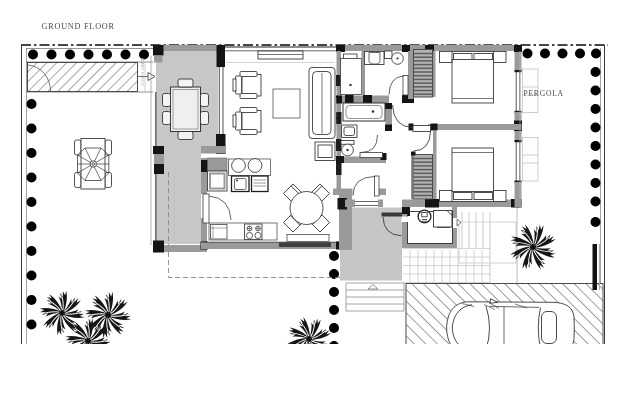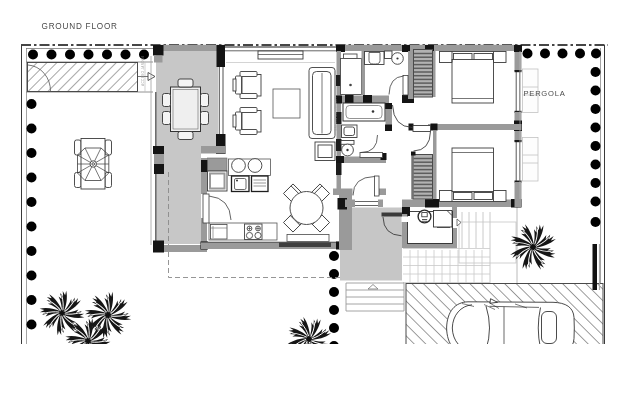--- a/index.html
+++ b/index.html
@@ -1,16 +1,16 @@
 <!DOCTYPE html>
 <html><head>
 <meta charset="utf-8">
 <style>
 html,body{margin:0;padding:0;background:#fff;}
-#wrap{width:620px;height:344px;position:relative;font-family:Liberation Sans, sans-serif;}
+#wrap{width:620px;height:344px;position:relative;font-family:Liberation Serif, serif;}
 svg{display:block;}
 </style>
 </head>
 <body>
 <div id="wrap">
 <svg width="620" height="415" viewBox="0 0 620 415">
 <defs>
 <pattern id="hatch1" width="7" height="7" patternUnits="userSpaceOnUse" patternTransform="rotate(45)">
   <rect width="7" height="7" fill="#ffffff"></rect>
   <line x1="0" y1="0" x2="0" y2="7" stroke="#3a3a3a" stroke-width="0.9"></line>

